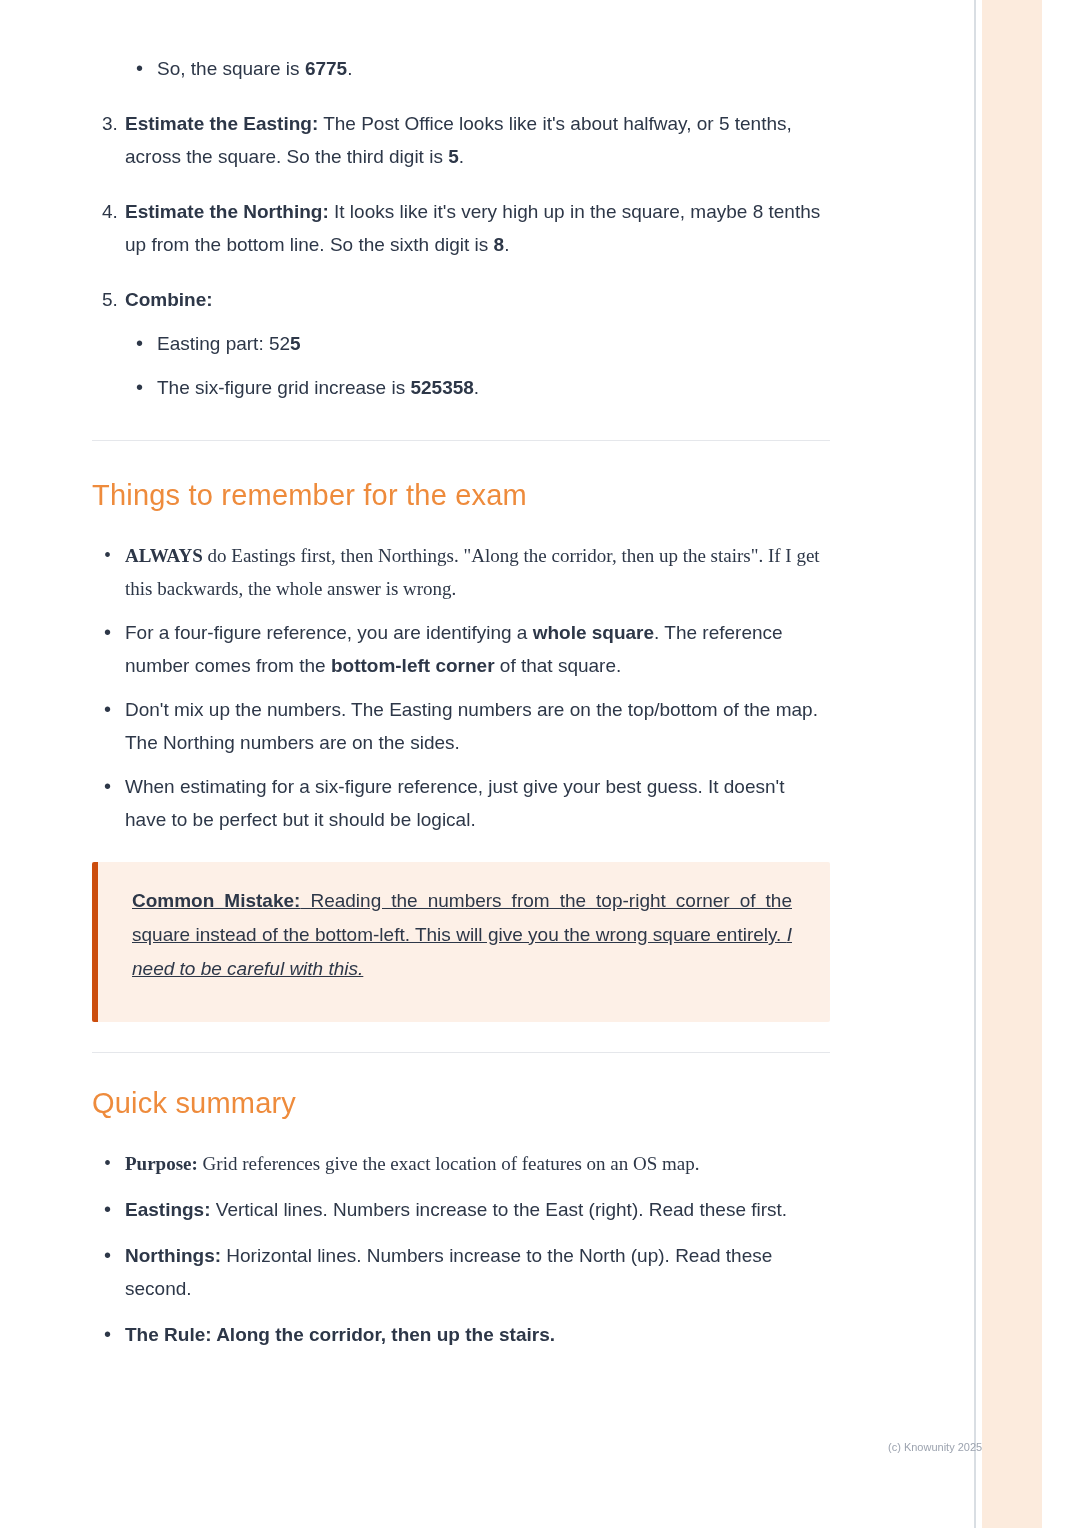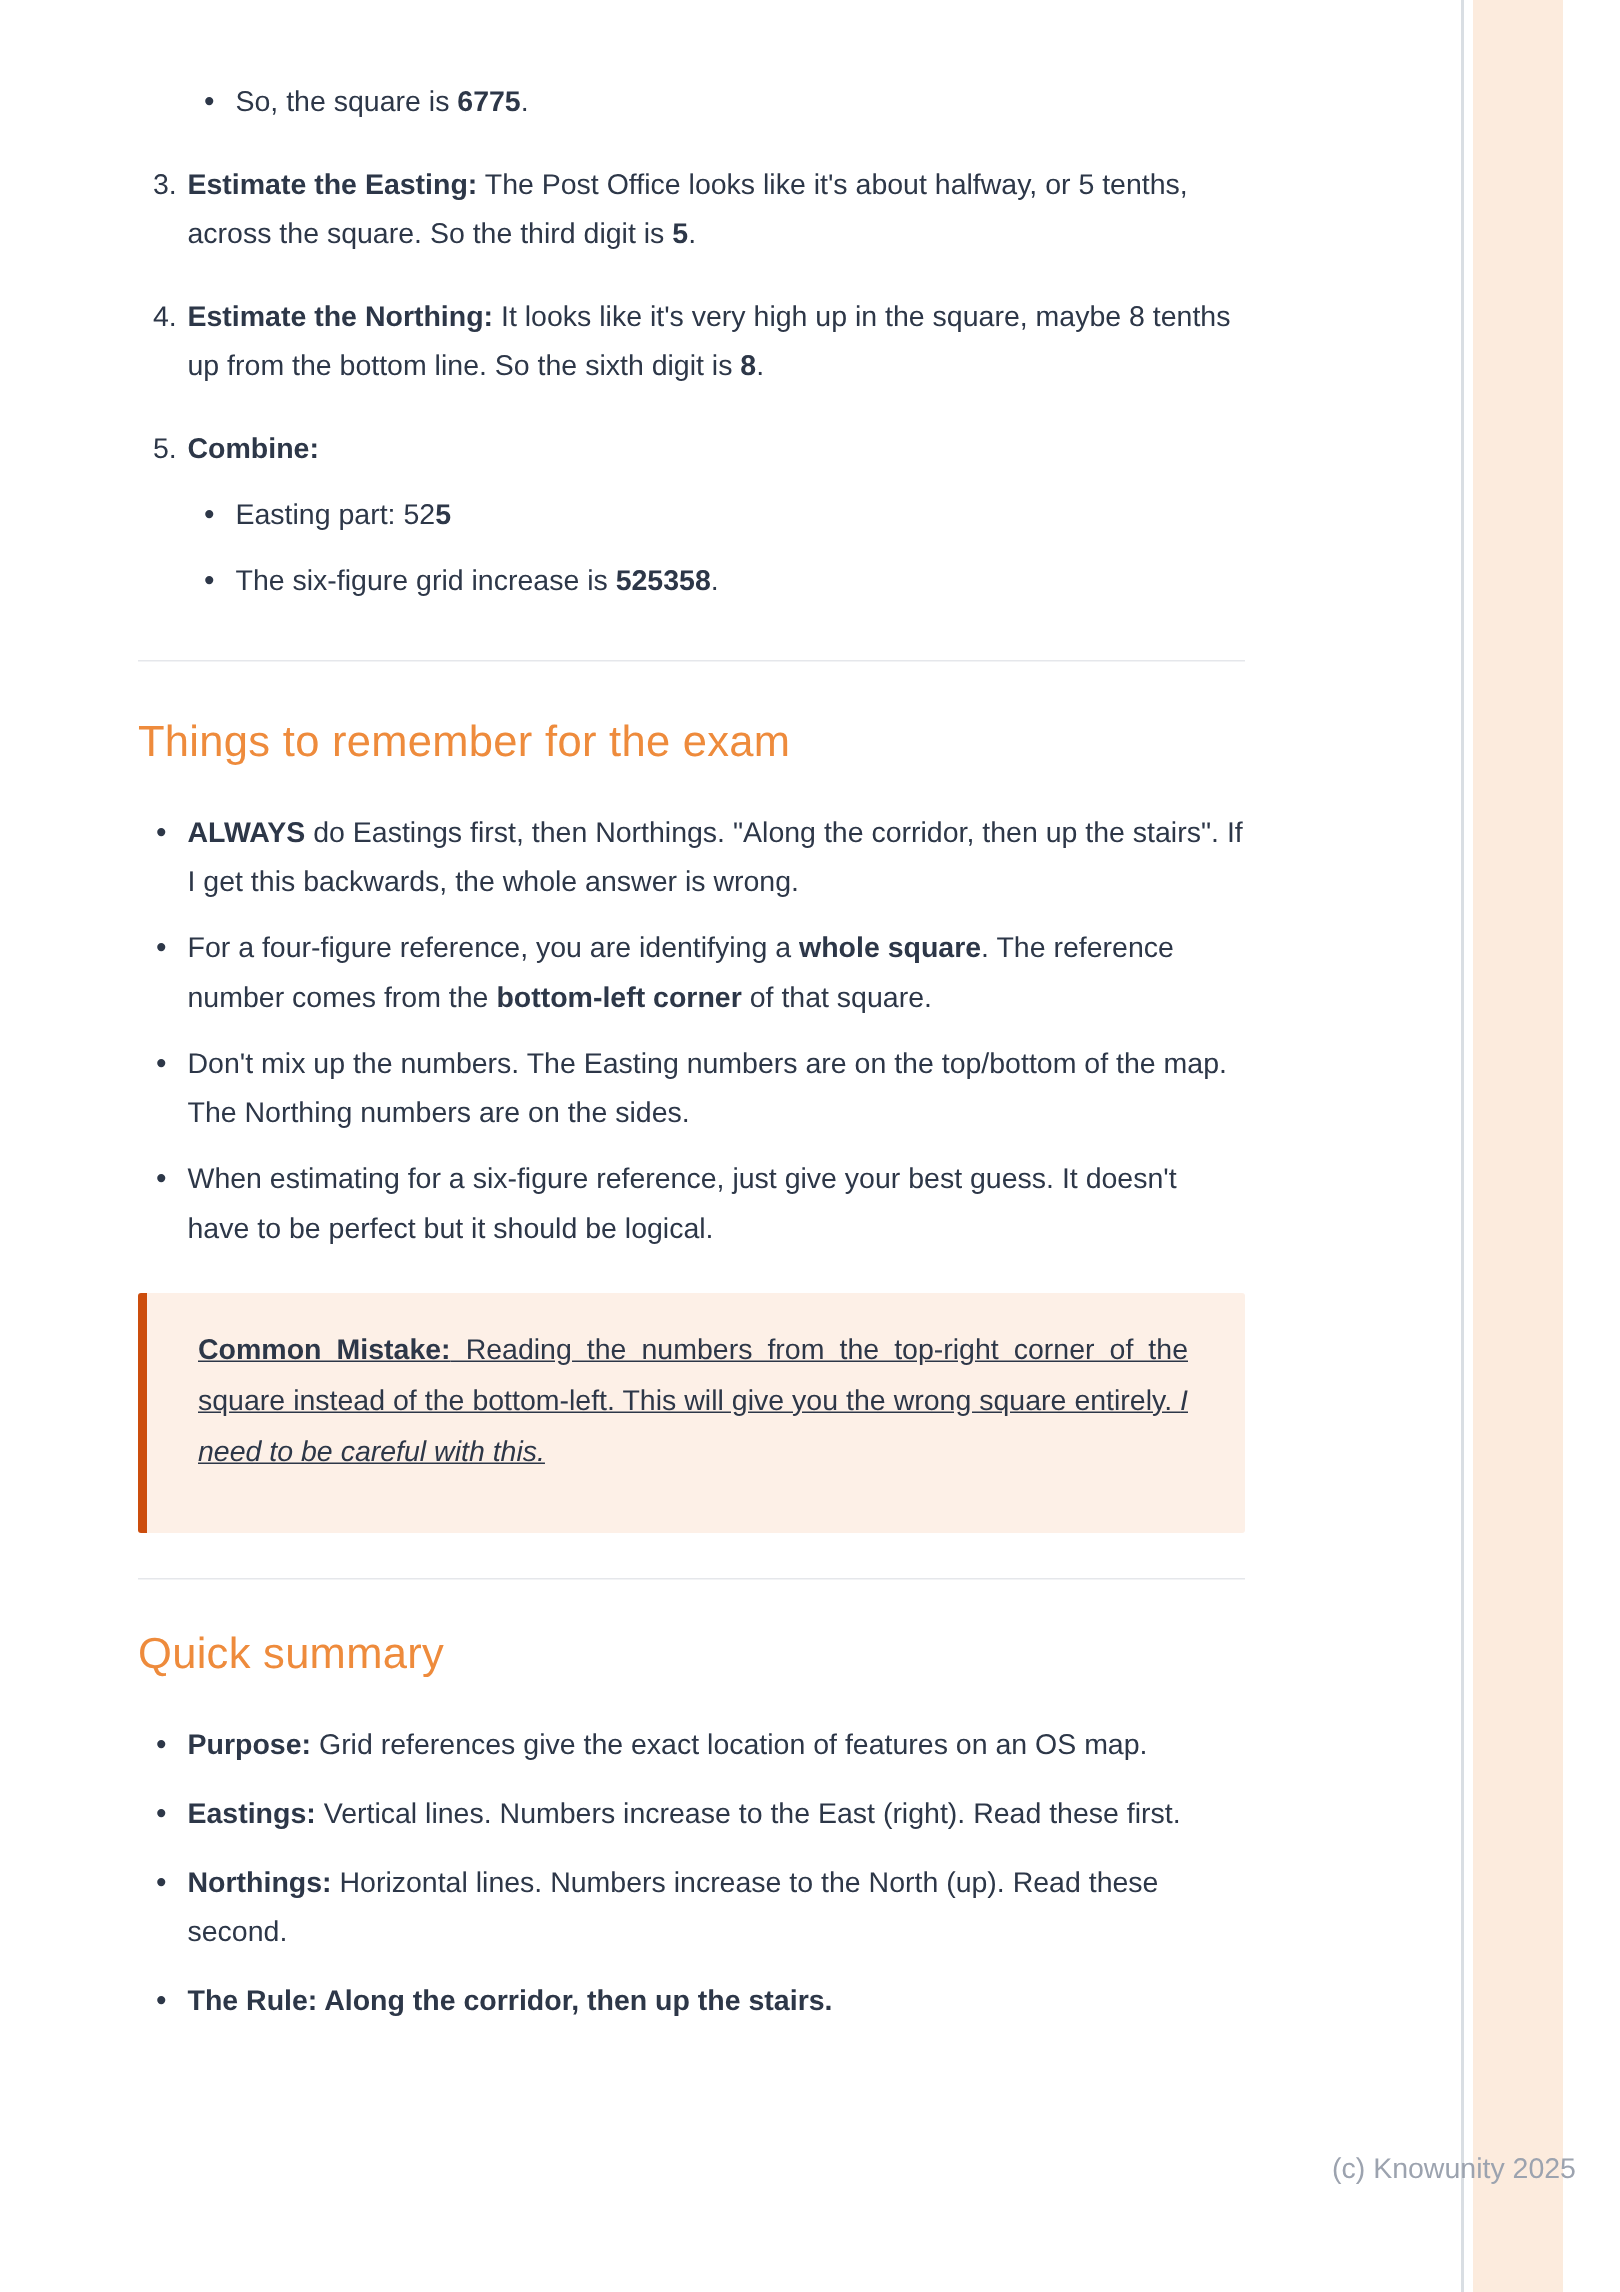--- a/index.html
+++ b/index.html
@@ -31,21 +31,21 @@
   .sublist{list-style:none;}
   .sublist.top{margin-left:33px;}
   .sublist li{position:relative;padding-left:32px;margin-top:11px;}
   .sublist.top li{margin-top:0;}
   .step .sublist{margin-top:10px;}
   .sublist li::before{content:"\2022";position:absolute;left:11px;top:0;font-size:20px;}
 
   
   .blist{list-style:none;margin-top:26px;}
   .blist li{position:relative;padding-left:33px;margin-top:11px;}
-  .blist li:first-child{margin-top:0;}
+  .blist li:first-child{margin-top:0;font-family:Liberation Serif, serif;}
   .blist li::before{content:"\2022";position:absolute;left:12px;top:0;font-size:20px;}
   .blist.summary li{margin-top:13px;}
 
   .divider{border:none;height:1px;background:var(--divider);margin-top:36px;}
   .divider.second{margin-top:30px;}
 
   h2.heading{font-size:29px;line-height:36px;font-weight:400;color:var(--accent);margin-top:36px;letter-spacing:0.2px;}
   h2.heading.second{margin-top:32px;}
 
   .callout{
@@ -53,21 +53,21 @@
     border-left:6px solid var(--callout-border);
     padding:22px 38px 36px 34px;border-radius:2px;text-decoration:underline;
   }
   .callout p{line-height:34px;text-align:justify;}
 
   .edge-line{position:absolute;left:974px;top:0;width:2px;height:1528px;background:var(--edge-line);}
   .edge-strip{position:absolute;left:982px;top:0;width:60px;height:1528px;background:var(--edge-strip);}
 
   .footer{
     position:absolute;left:888px;top:1439px;z-index:5;
-    font-size:19px;line-height:16px;color:var(--muted);
+    font-size:11px;line-height:16px;color:var(--muted);
   }
 </style>
 </head>
 <body>
 
 <div class="edge-line"></div>
 <div class="edge-strip"></div>
 
 <div class="content">
 

